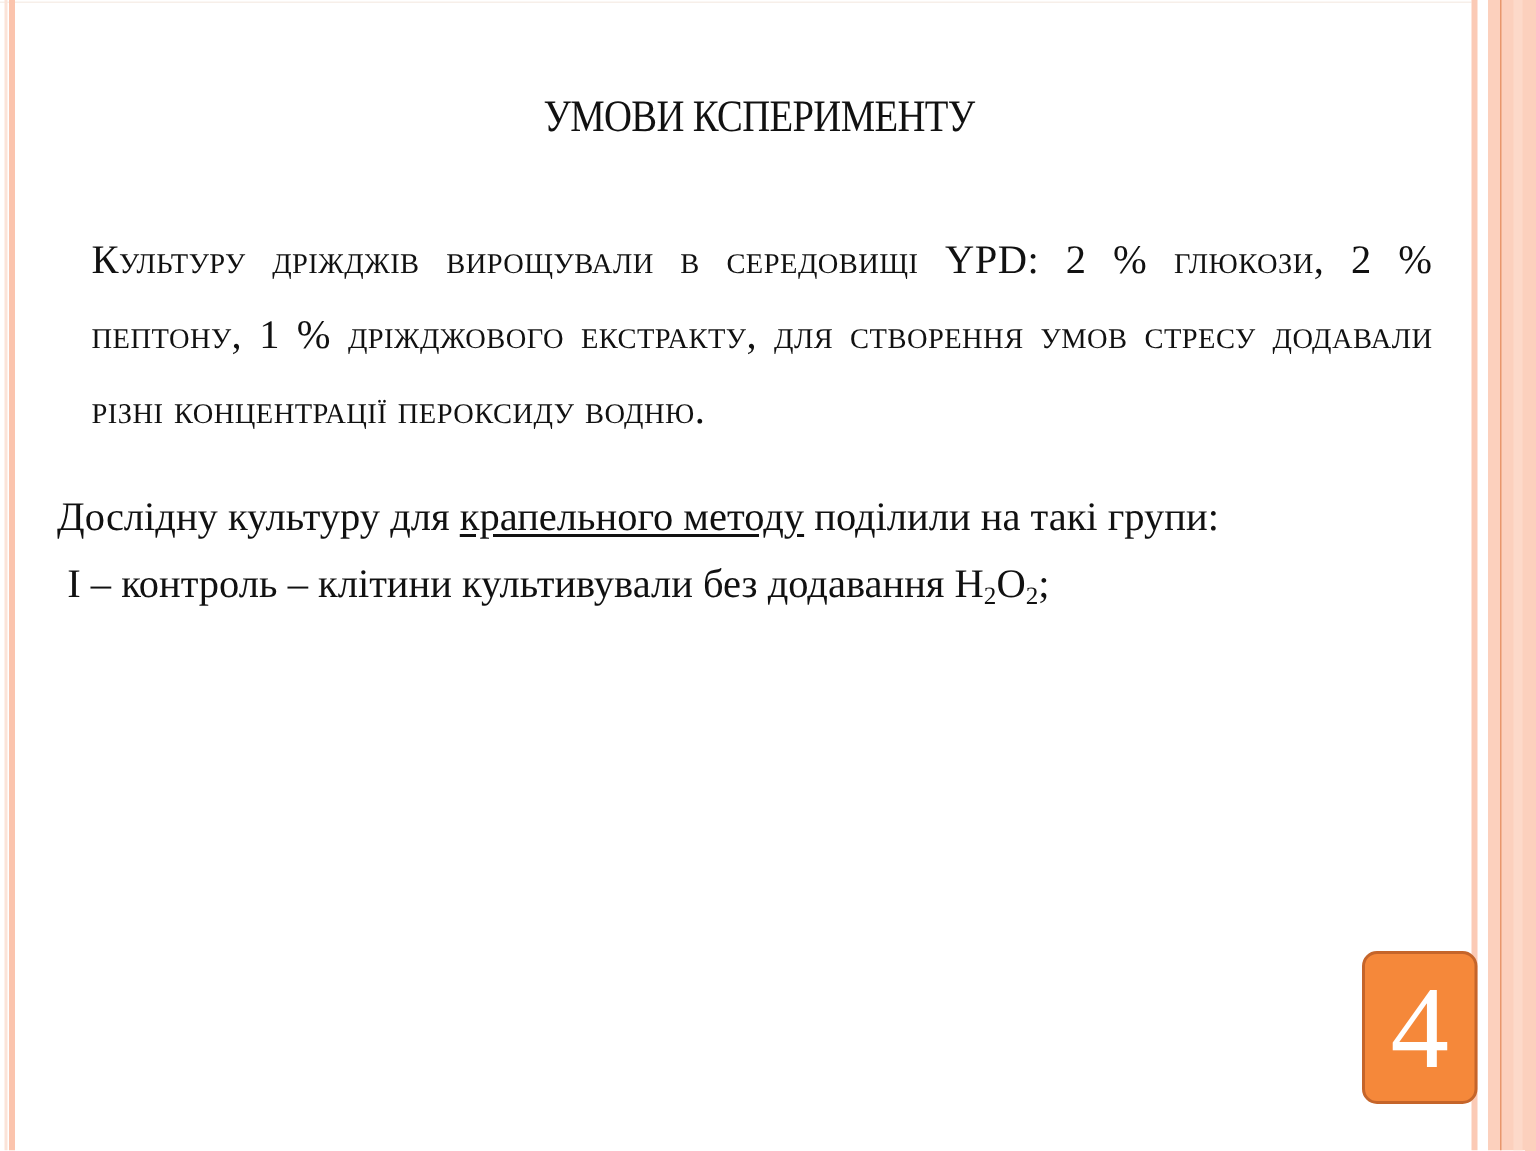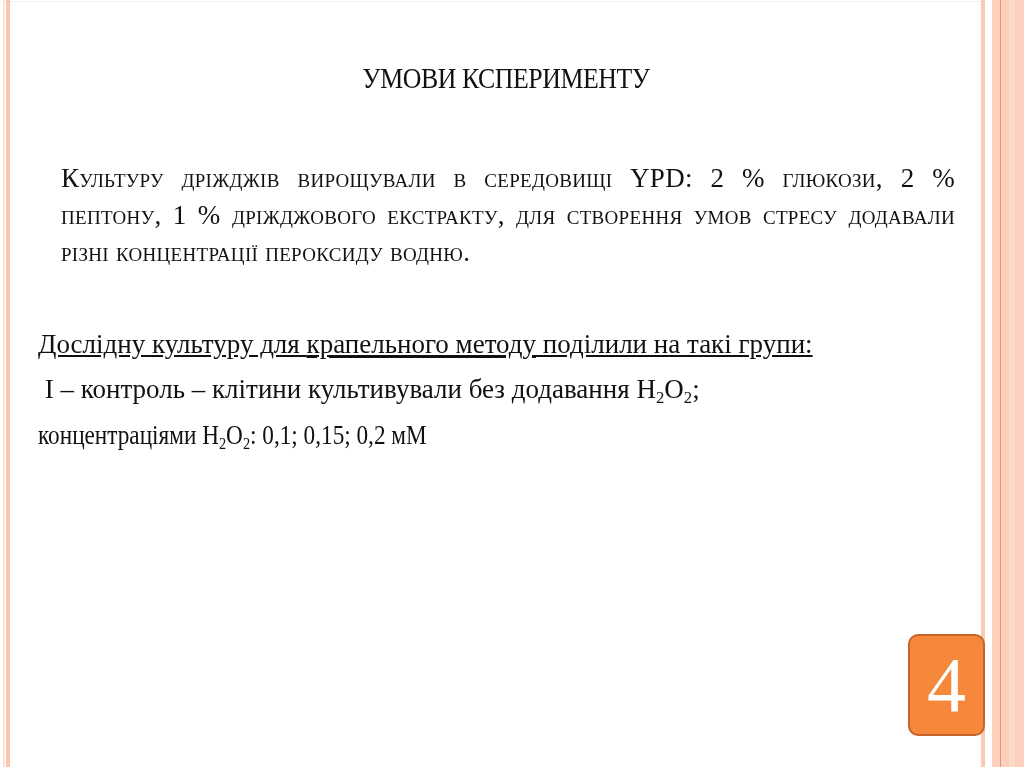--- a/index.html
+++ b/index.html
@@ -36,44 +36,44 @@
       font-size: 30px;
       letter-spacing: -0.5px;
       transform: scaleX(0.86);
       transform-origin: 506px 0;
       line-height: 36px;
     }
 
     .intro {
       position: absolute;
       left: 61px;
-      top: 160px;
+      top: 148px;
       width: 894px;
       font-size: 27px;
-      line-height: 37px;
+      line-height: 50px;
       text-align: justify;
       text-align-last: left;
       font-variant: small-caps;
       letter-spacing: 0.3px;
     }
     .intro .caps-full { font-variant: normal; }
 
     .groups {
       position: absolute;
       left: 38px;
       top: 326px;
       width: 930px;
       font-size: 27px;
       line-height: 36px;
     }
     .groups .line {
       white-space: nowrap;
       transform-origin: 0 0;
     }
-    .groups .lead { margin-bottom: 9px; text-decoration: underline; }
+    .groups .lead { margin-bottom: 9px; }
     .groups .item { margin-bottom: 10px; }
     .groups .cond { transform: scaleX(0.86); display: inline-block; transform-origin: 0 0; }
     .groups u { text-underline-offset: 3px; }
     sub { font-size: 0.62em; vertical-align: -0.28em; line-height: 0; }
 
     .slide-number {
       position: absolute;
       left: 908px;
       top: 634px;
       width: 77px;
@@ -107,17 +107,16 @@
 <div class="groups">
   <div class="line lead"><span>Дослідну культуру для </span><u>крапельного методу</u><span> поділили на такі групи:</span></div>
 
   <div class="line item">&nbsp;<span>I</span><span> – контроль – клітини культивували без додавання H</span><sub>2</sub><span>O</span><sub>2</sub><span>;</span></div>
 
   <div class="item">
   </div>
 
 
   <div>
-    <div class="line" style="margin-bottom:11px"><span class="cond"><span>концентраціями H</span><sub>2</sub><span>O</span><sub>2</sub><span>: 0,1; 0,15; 0,2 мМ</span></span></div>
   </div>
 </div>
 
 <div class="slide-number">4</div>
 
 </body></html>

